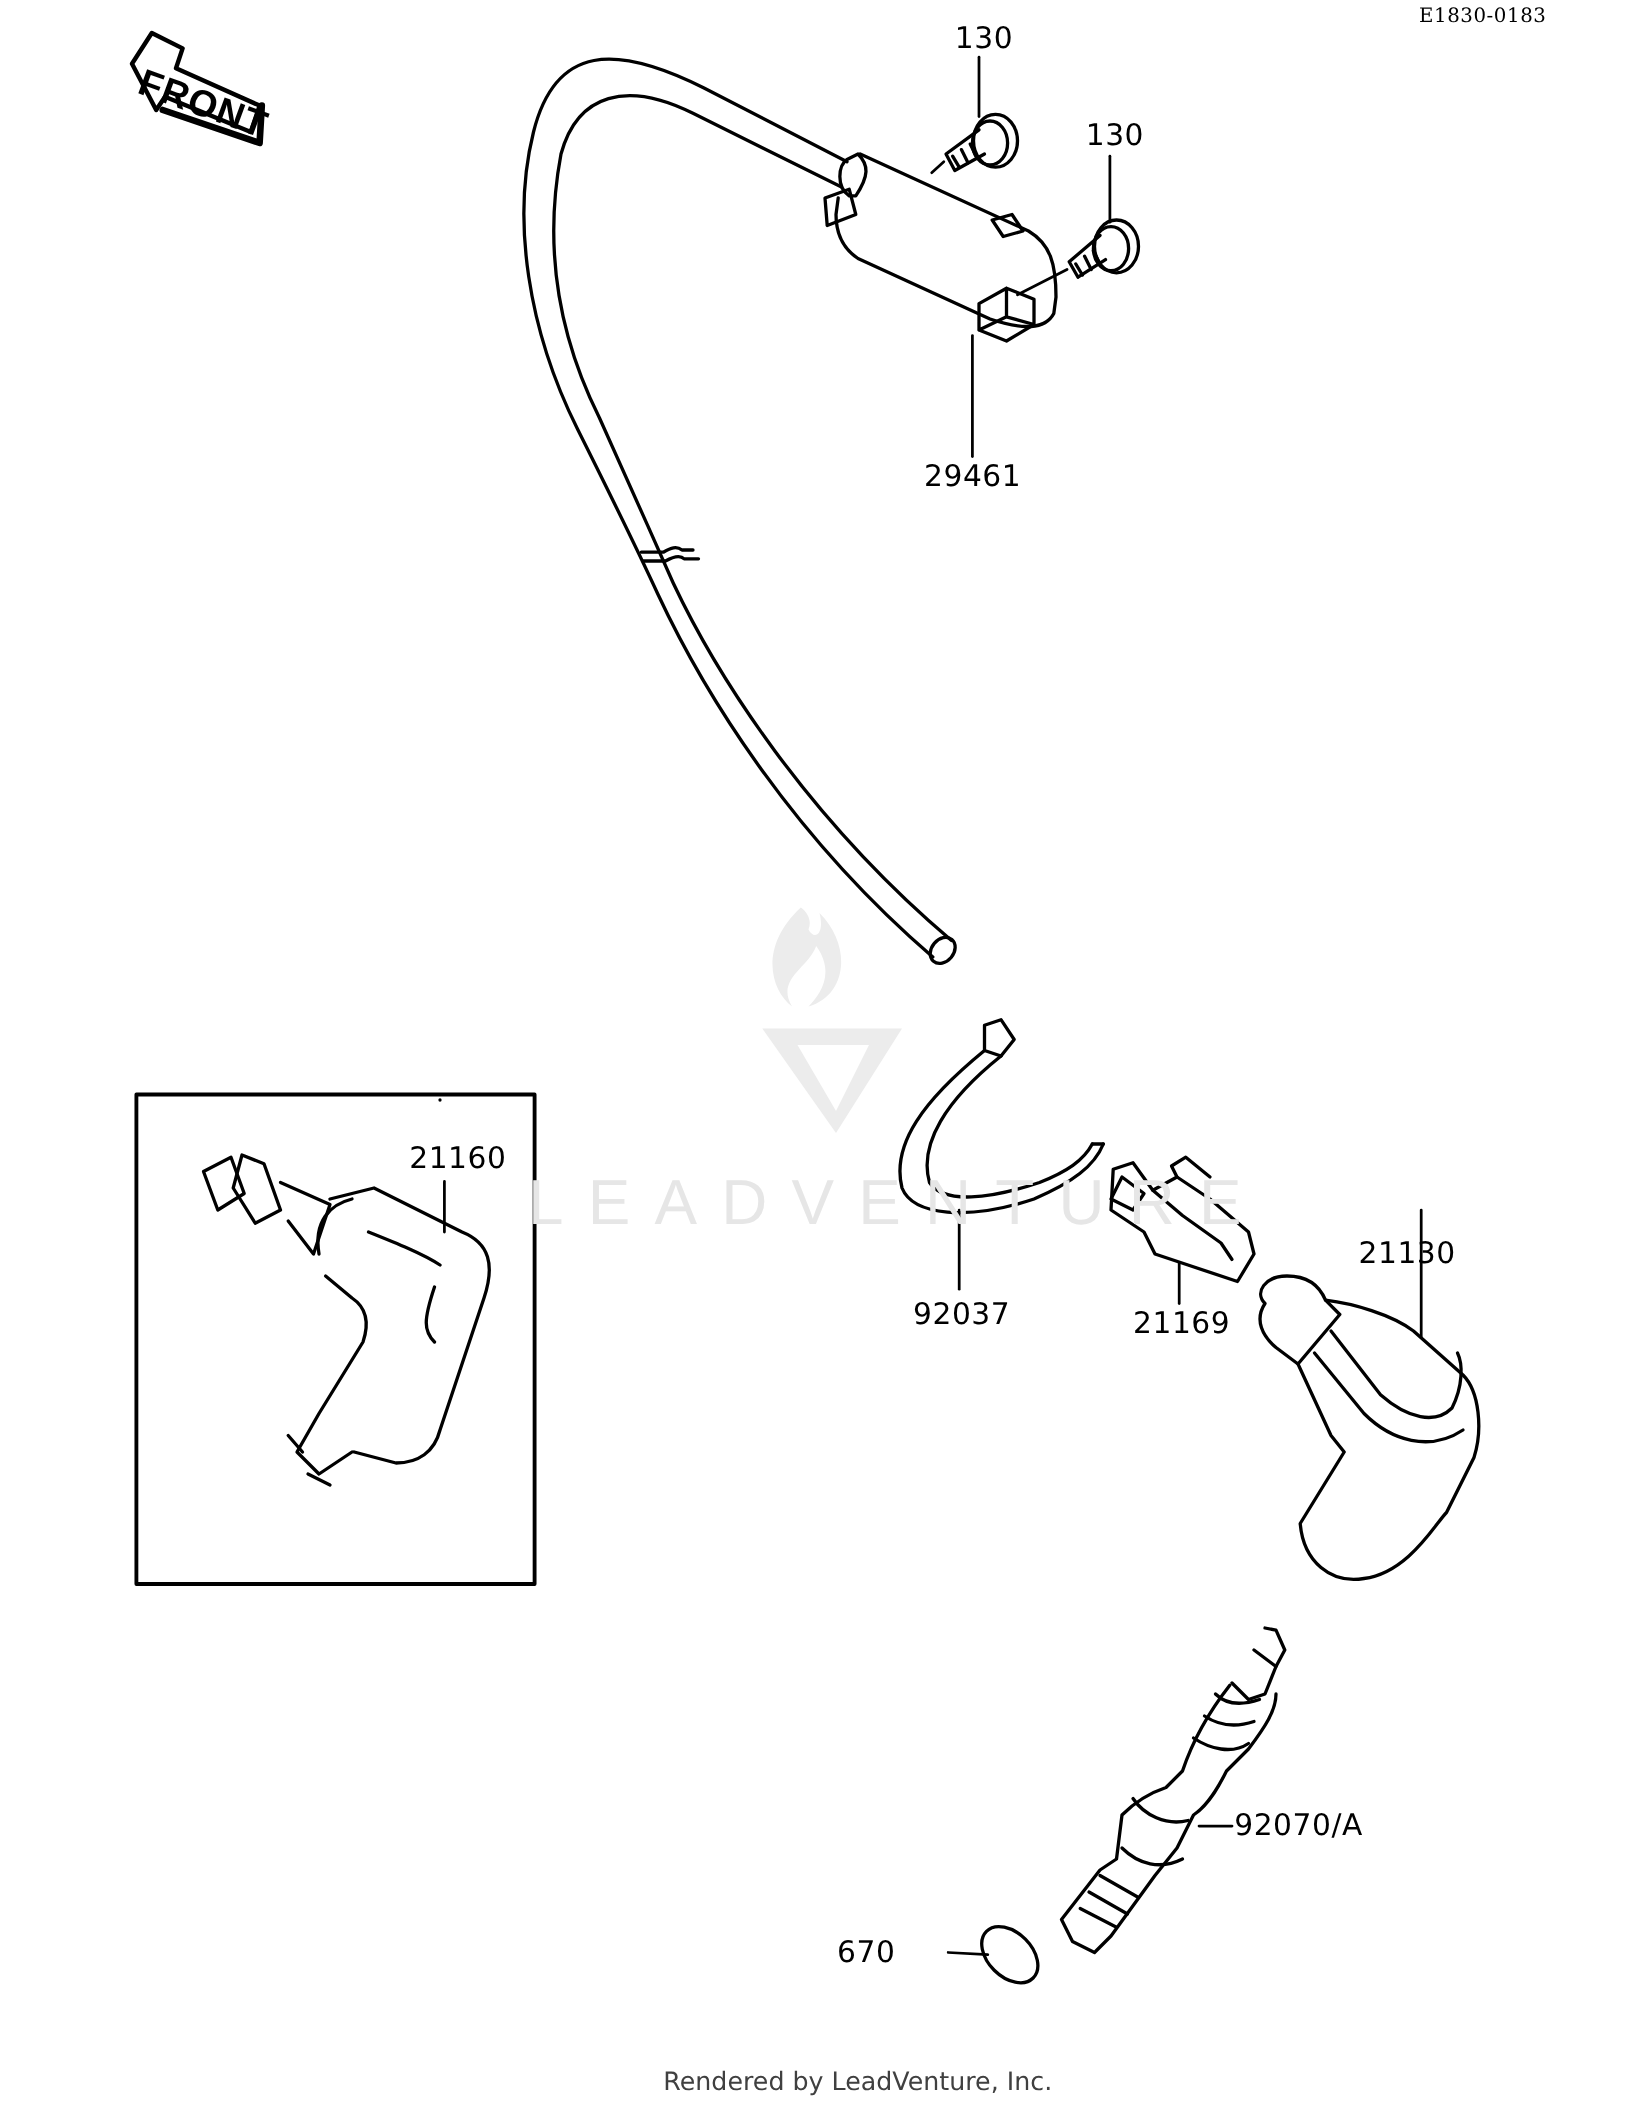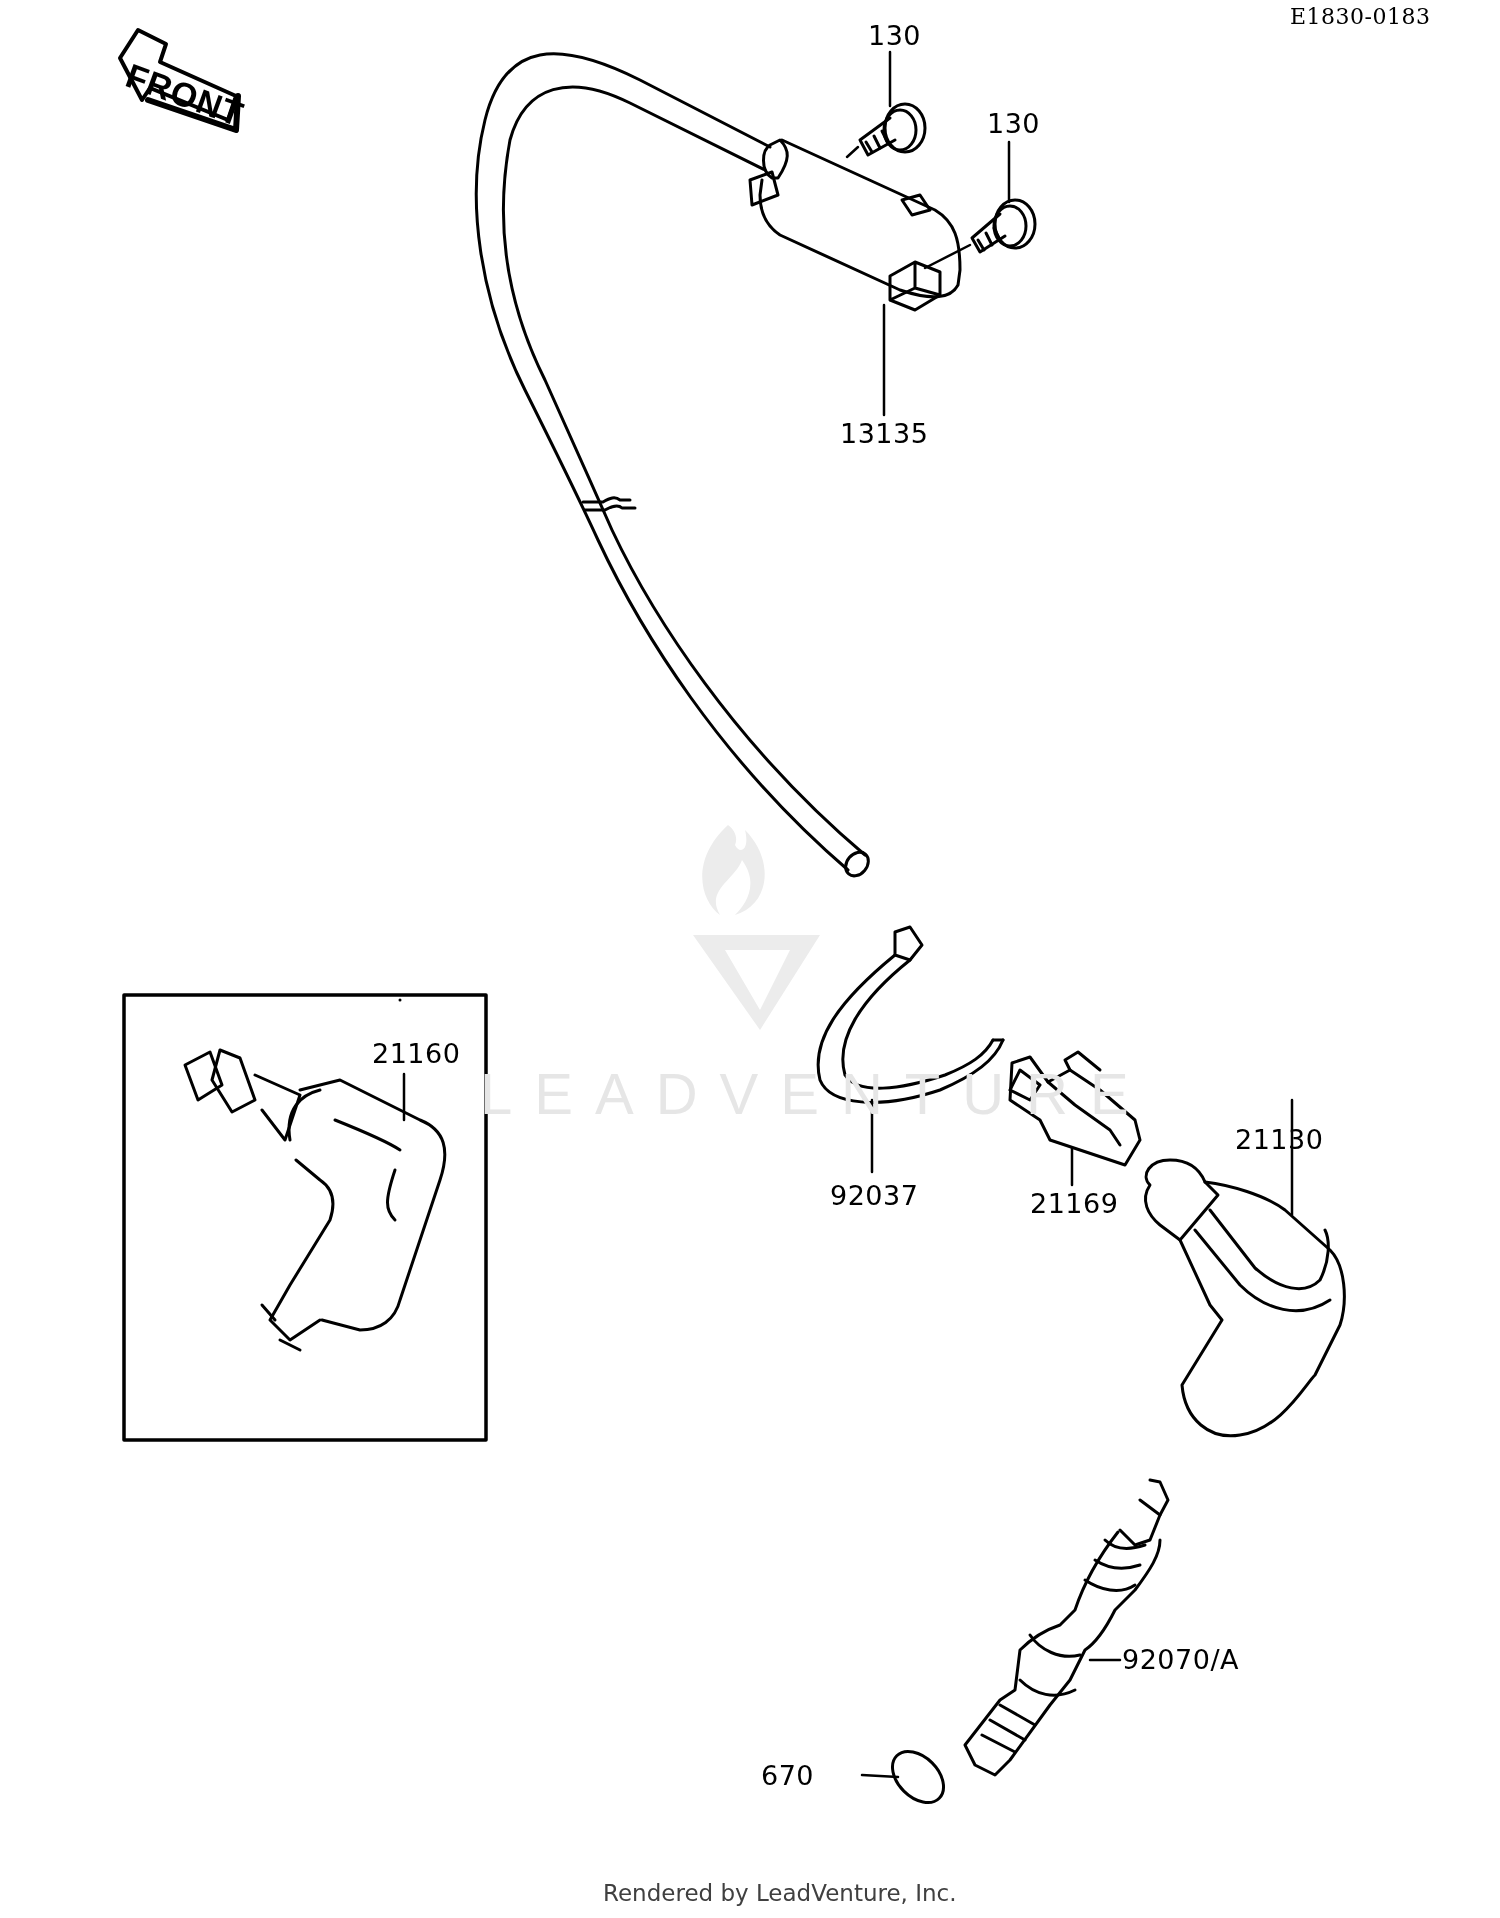--- a/index.html
+++ b/index.html
@@ -1,19 +1,19 @@
 <!DOCTYPE html>
 <html><head>
 <meta charset="utf-8">
 <style>
   html, body { margin:0; padding:0; background:#ffffff; }
   body { width:1500px; height:1918px; position:relative; overflow:hidden; font-family:"Liberation Sans", sans-serif; color:#000; }
   svg.art { position:absolute; left:0; top:0; width:1500px; height:1918px; }
   .lbl { position:absolute; font-family:"DejaVu Sans", sans-serif; font-size:27px; letter-spacing:0.5px; color:#000; line-height:1; white-space:nowrap; }
-  .diagram-id { position:absolute; left:1290px; top:4px; font-family:"DejaVu Serif", serif; font-size:22px; letter-spacing:0.5px; }
+  .diagram-id { position:absolute; left:1290px; top:4px; font-family:"DejaVu Serif", serif; font-size:18px; letter-spacing:0.5px; }
   .footer { position:absolute; left:603px; top:1880px; font-family:"DejaVu Sans", sans-serif; font-size:23px; color:#404040; }
   .watermark-text { position:absolute; left:480px; top:1060px; font-family:"Liberation Sans", sans-serif; font-size:58px; letter-spacing:22px; color:#e6e6e6; font-weight:400; }
   .front-text { position:absolute; left:134px; top:56px; font-family:"Liberation Sans", sans-serif; font-weight:700; font-size:34px; transform:rotate(20deg); transform-origin:left top; letter-spacing:1px; }
 </style>
 </head>
 <body>
 
 <svg class="art" viewBox="0 0 1500 1918" xmlns="http://www.w3.org/2000/svg" fill="none" stroke="#000" stroke-width="3" stroke-linecap="round" stroke-linejoin="round">
 
   <g stroke="none" fill="#ececec">
@@ -119,21 +119,21 @@
 </svg>
 
 <div class="watermark-text">LEADVENTURE</div>
 
 <div class="front-text">FRONT</div>
 
 <div class="diagram-id">E1830-0183</div>
 
 <div class="lbl" style="left:868px; top:22px;">130</div>
 <div class="lbl" style="left:987px; top:110px;">130</div>
-<div class="lbl" style="left:840px; top:420px;">13135</div>
+<div class="lbl" style="left:840px; top:420px;">29461</div>
 <div class="lbl" style="left:372px; top:1040px;text-align:right;">21160</div>
 <div class="lbl" style="left:830px; top:1182px;">92037</div>
 <div class="lbl" style="left:1030px; top:1190px;">21169</div>
 <div class="lbl" style="left:1235px; top:1126px;">21130</div>
 <div class="lbl" style="left:1122px; top:1646px;">92070/A</div>
 <div class="lbl" style="left:761px; top:1762px;">670</div>
 
 <div class="footer">Rendered by LeadVenture, Inc.</div>
 
 </body></html>

